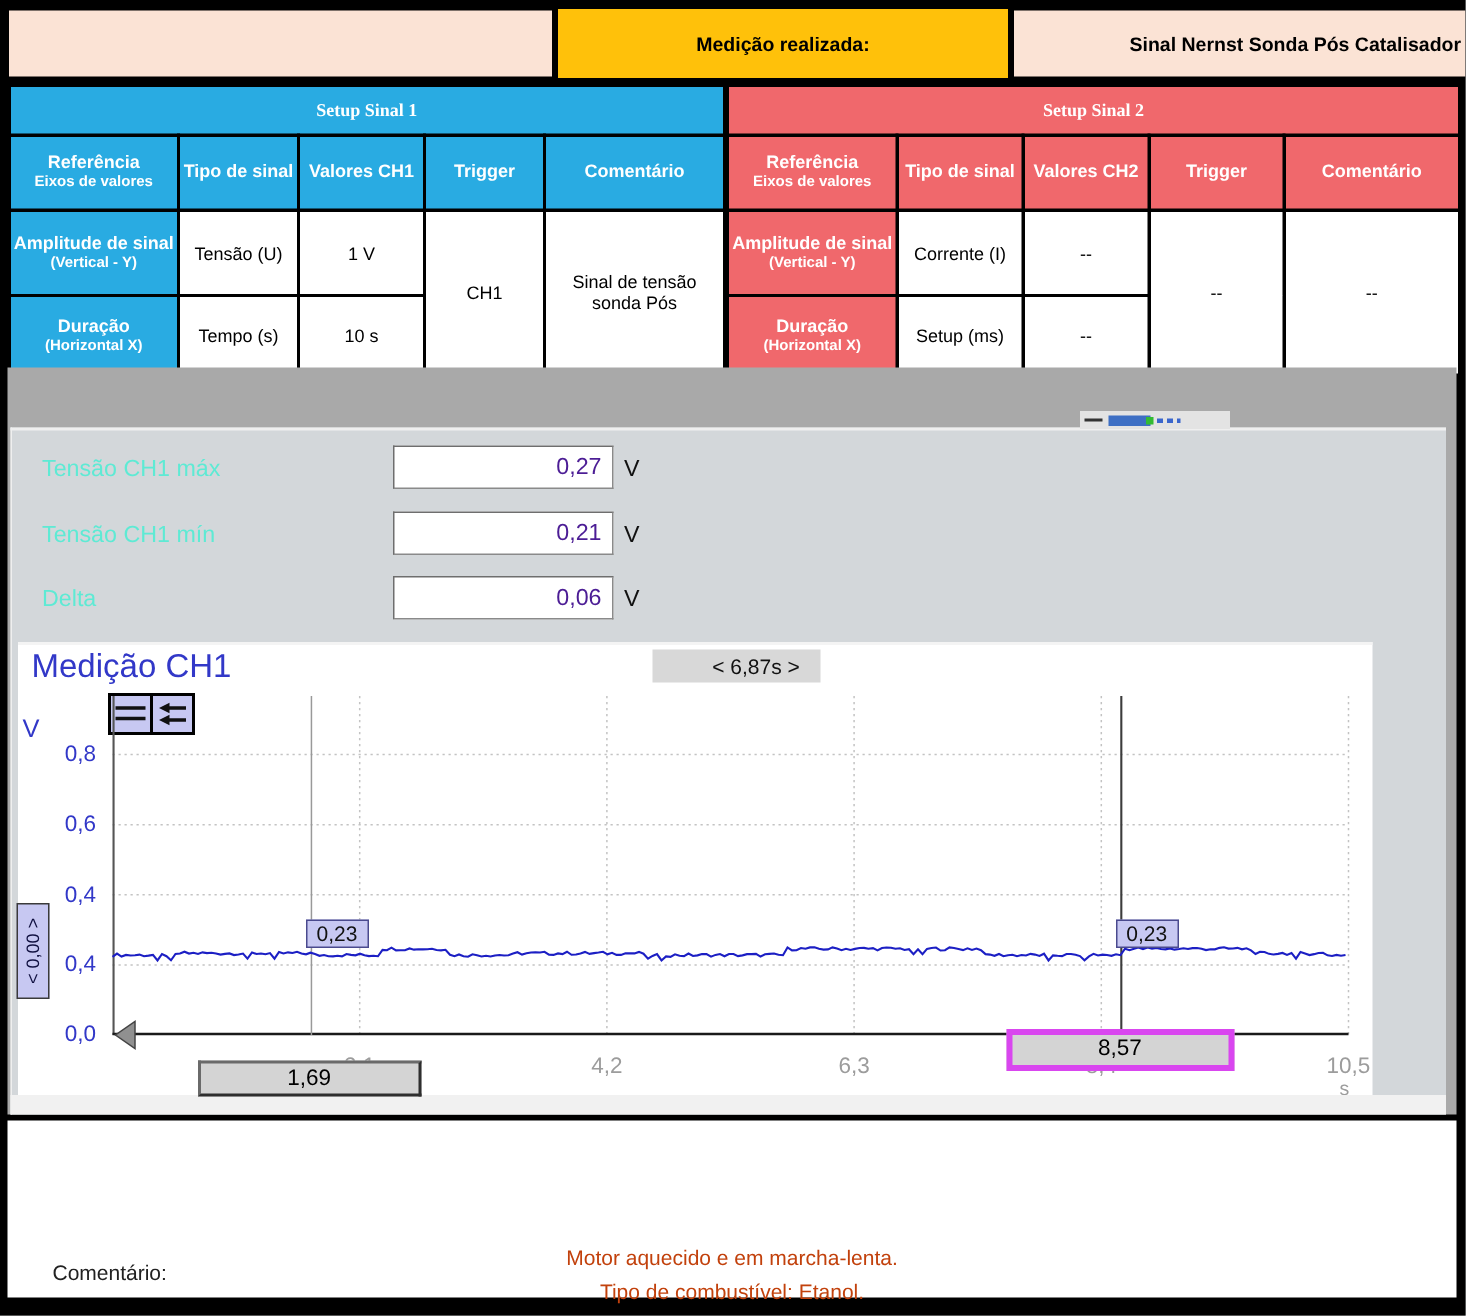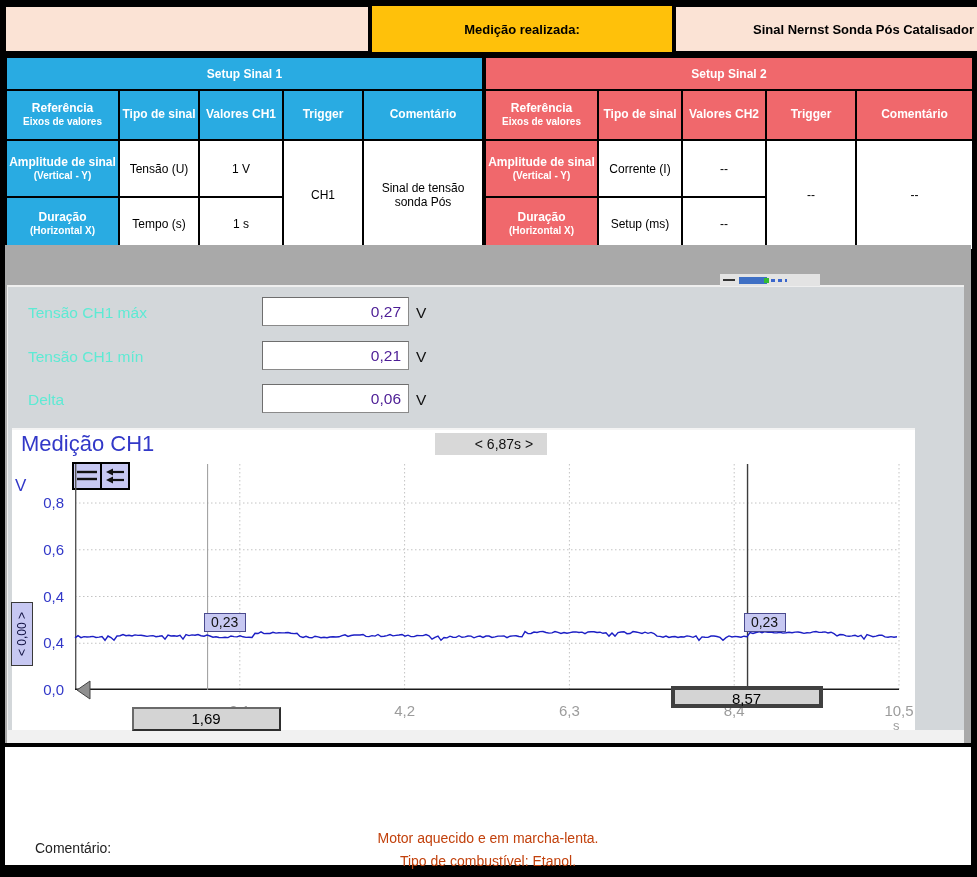--- a/index.html
+++ b/index.html
@@ -9,21 +9,21 @@
   .hdr-box{position:absolute;display:flex;align-items:center;justify-content:center;
            font-size:13px;font-weight:bold;color:#000;}
   .hdr-left{left:6px;top:7px;width:362px;height:44px;}
   .hdr-mid{left:372px;top:6px;width:300px;height:46px;}
   .hdr-right{left:676px;top:7px;width:295px;height:44px;}
   
   table.setup{position:absolute;border-collapse:collapse;table-layout:fixed;}
   table.setup td{border:2px solid #000;text-align:center;vertical-align:middle;
                  font-size:12px;color:#000;background:#fff;padding:1px 2px;overflow:hidden;}
   table.setup td.c{color:#fff;font-weight:bold;}
-  td.title-row{font-size:13px;height:29px;}
+  td.title-row{font-size:13px;height:29px;font-family:Liberation Serif, serif;}
   td.colhdr{height:46px;font-size:12px;line-height:1.15;}
   .sub{display:block;font-size:10px;font-weight:bold;}
   .refcell{font-size:11.5px;line-height:1.2;}
   tr.r1 td{height:53px;} tr.r2 td{height:49px;}
   
   .gray-panel{position:absolute;left:5px;top:245px;width:966px;height:498px;background:#A9A9A9;}
   .silver{position:absolute;left:7px;top:285px;width:957px;height:458px;background:#D3D7DA;
           border-top:2px solid #EFEFEF;border-left:1px solid #EFEFEF;box-sizing:border-box;}
   .mini-toolbar{position:absolute;left:720px;top:274px;width:100px;height:12px;background:#E3E3E3;
                 display:flex;align-items:center;gap:4px;padding:0 3px;box-sizing:border-box;}
@@ -48,21 +48,21 @@
             display:flex;align-items:center;justify-content:center;margin-right:-2px;}
   .yunit{position:absolute;left:3px;top:46px;font-size:17px;color:#3238C8;}
   .ytick{position:absolute;left:10px;width:42px;text-align:right;font-size:15px;color:#3238C8;}
   .xtick{position:absolute;width:56px;text-align:center;font-size:15px;color:#9C9C9C;}
   .xunit{position:absolute;font-size:13px;color:#9C9C9C;}
   .cursor-val{position:absolute;width:42px;height:19px;background:#C7C8F2;border:1px solid #4A4A8E;
               box-sizing:border-box;text-align:center;font-size:14px;line-height:17px;color:#111;z-index:5;}
   .time-box{position:absolute;background:#D4D4D4;text-align:center;color:#000;z-index:6;box-sizing:border-box;}
   .time-box.tb1{width:149px;height:24px;border:2px solid #6a6a6a;border-right-color:#2e2e2e;
                 border-bottom-color:#2e2e2e;font-size:15px;line-height:20px;}
-  .time-box.tb2{width:152px;height:22px;border:4px solid #404040;font-size:15px;line-height:17px;}
+  .time-box.tb2{width:152px;height:28px;border:4px solid #d946ef;font-size:15px;line-height:17px;}
   .y-offset{position:absolute;left:-1px;top:172px;width:22px;height:64px;background:#C7C8F2;
             border:1px solid #3a3a3a;box-sizing:border-box;display:flex;align-items:center;justify-content:center;}
   .y-offset span{writing-mode:vertical-rl;transform:rotate(180deg);font-size:12px;color:#101040;white-space:nowrap;}
   .bottom-strip{position:absolute;left:7px;top:730px;width:957px;height:13px;background:#F1F1F1;}
   
   .comment-box{position:absolute;left:5px;top:747px;width:966px;height:118px;background:#fff;}
   .comment-label{position:absolute;left:30px;top:93px;font-size:14px;color:#222;}
   .comment-lines{position:absolute;left:0;top:80px;width:100%;text-align:center;font-size:14px;
                  color:#c2410c;line-height:23px;}
 </style>
@@ -107,21 +107,21 @@
       <td>Tensão (U)</td>
       <td>1 V</td>
       <td rowspan="2">CH1</td>
       <td rowspan="2">Sinal de tensão sonda Pós</td>
     </tr>
     <tr class="r2">
       <td class="c refcell" style="background-color: rgb(41, 171, 226);">
         <span>Duração</span>
         <span class="sub">(Horizontal X)</span></td>
       <td>Tempo (s)</td>
-      <td>1 s</td>
+      <td>10 s</td>
     </tr>
   </tbody>
     </table>
 
   <table class="setup" style="left:484px;top:56px;width:488px;">
     <colgroup>
         <col style="width:113px">
         <col style="width:84px">
         <col style="width:84px">
         <col style="width:90px">

